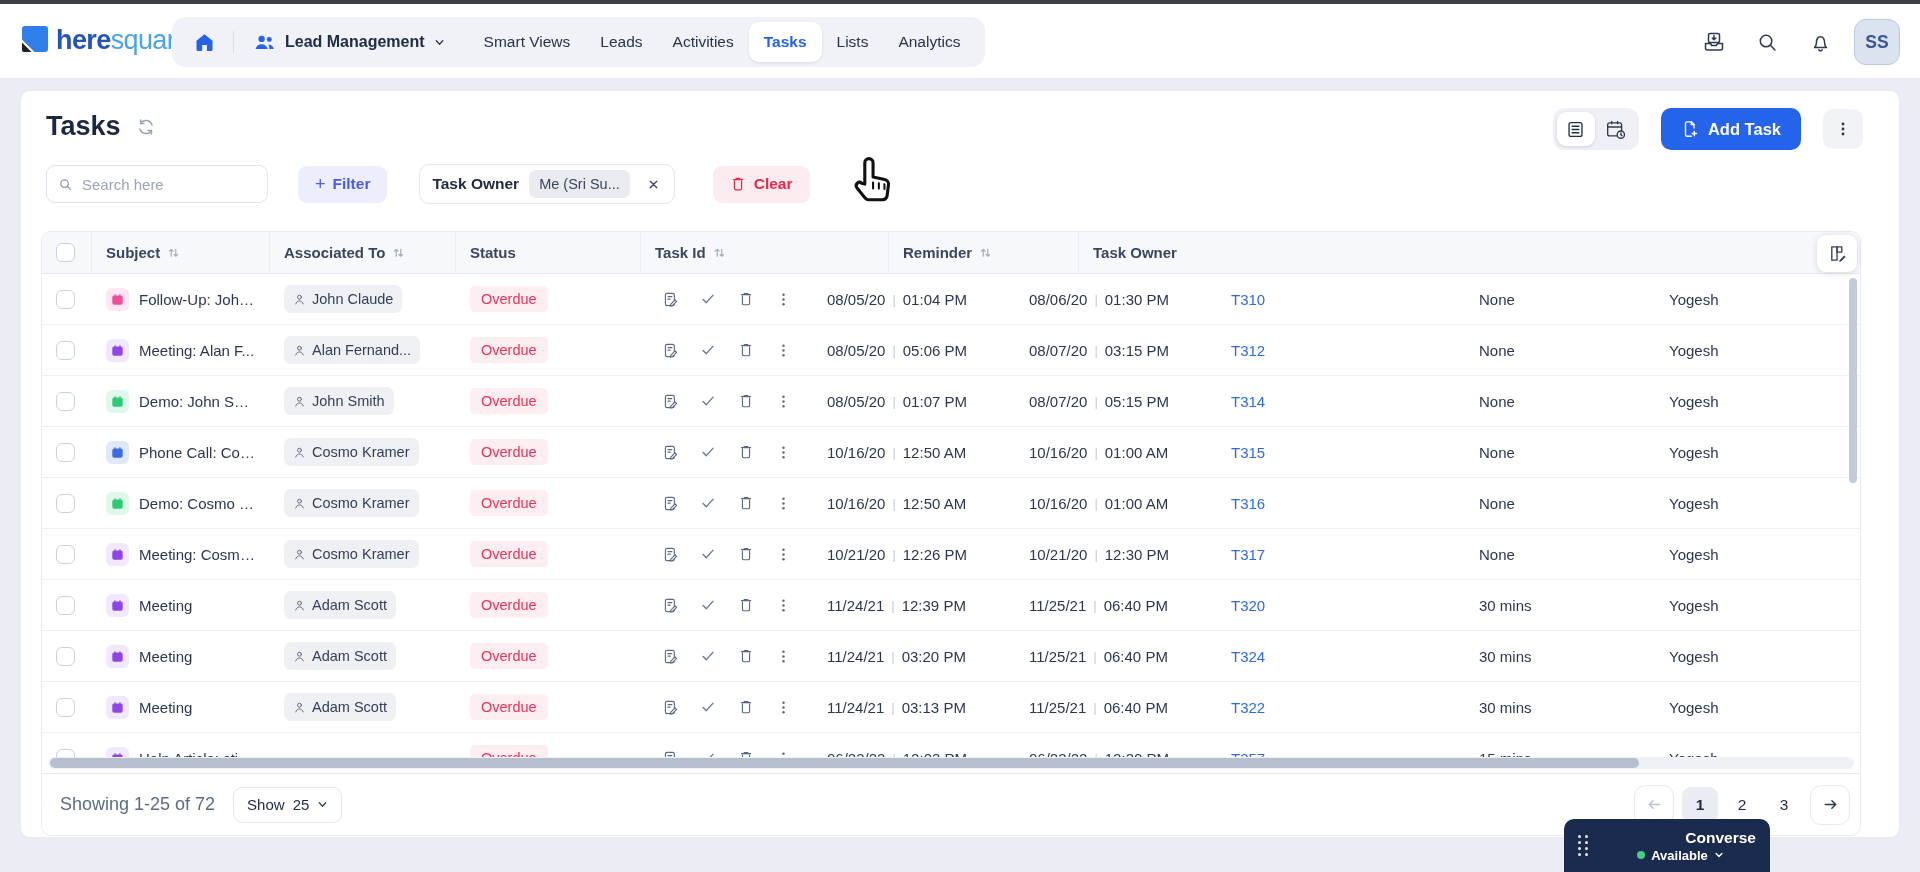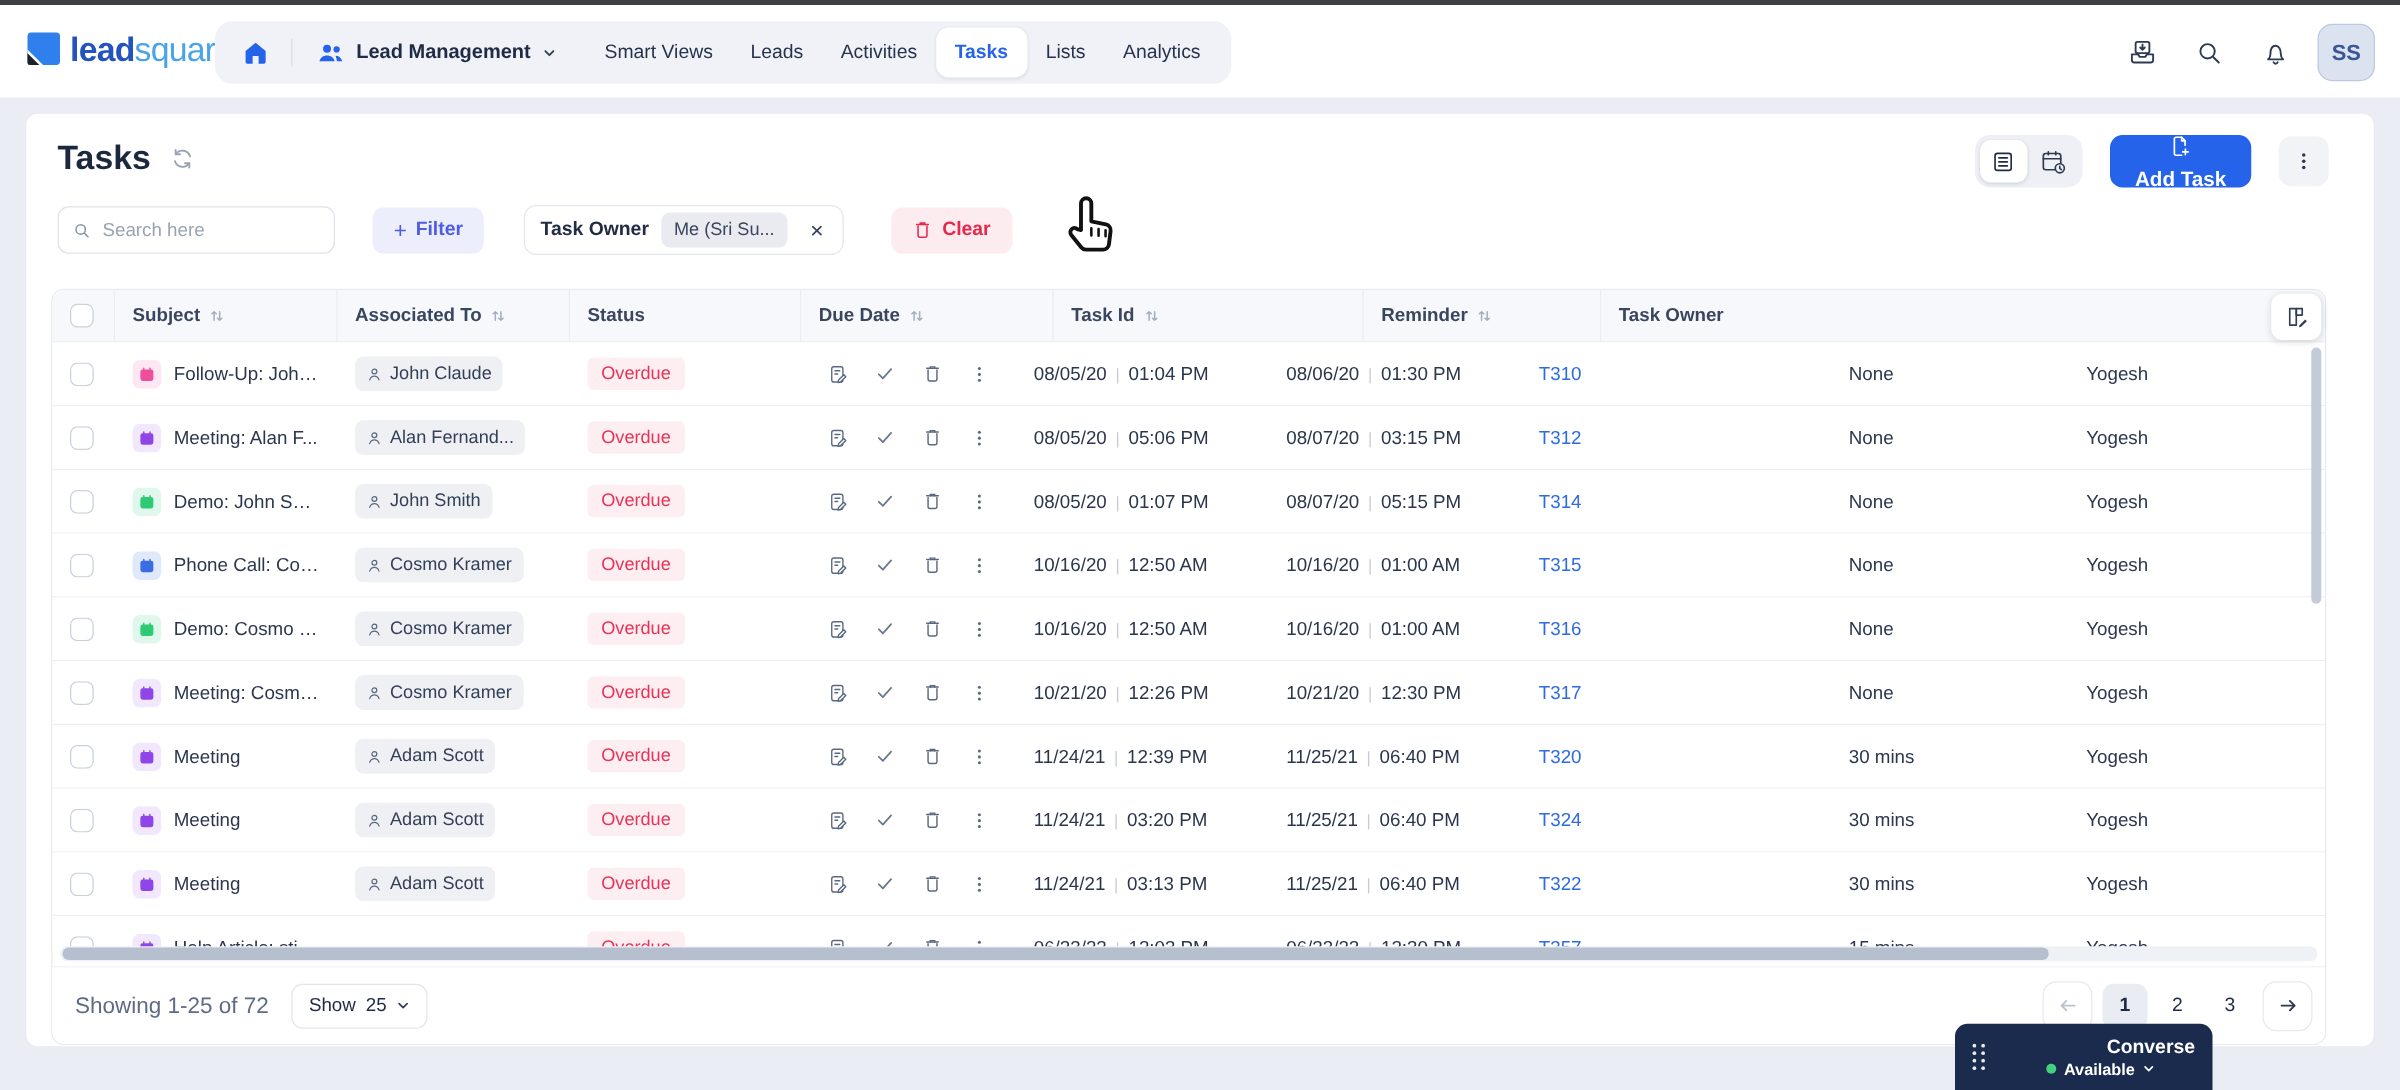--- a/index.html
+++ b/index.html
@@ -31,21 +31,21 @@
 
   
   .card{position:absolute;left:20px;top:90px;width:1880px;height:748px;background:#fff;border:1px solid #e9ebf1;border-radius:10px;}
   .page-title-row{position:absolute;left:25px;top:20px;display:flex;align-items:center;gap:15px;}
   .page-title{font-size:27px;color:#1c2740;margin:0;font-weight:700;}
   .refresh-btn{background:none;border:none;padding:0;display:flex;}
   .head-right{position:absolute;right:36px;top:17px;display:flex;align-items:center;gap:22px;}
   .segmented{background:#eef0f5;border-radius:12px;padding:4px;display:flex;gap:2px;}
   .seg-btn{width:38px;height:34px;border:none;background:none;border-radius:9px;display:flex;align-items:center;justify-content:center;}
   .seg-btn.active{background:#fff;box-shadow:0 1px 3px rgba(20,30,60,.14);}
-  .add-task{height:42px;background:#2563eb;color:#fff;border:none;border-radius:10px;font-size:16.5px;font-weight:700;display:flex;align-items:center;gap:9px;padding:0 20px;flex-direction:column;}
+  .add-task{height:42px;background:#2563eb;color:#fff;border:none;border-radius:10px;font-size:16.5px;font-weight:700;display:flex;align-items:center;gap:9px;padding:0 20px;}
   .kebab-btn{width:40px;height:40px;border:none;background:#f1f3f7;border-radius:10px;color:#2c374e;display:flex;align-items:center;justify-content:center;}
 
   
   .filter-row{position:absolute;left:25px;top:72px;display:flex;align-items:center;height:42px;}
   .search-wrap{width:222px;height:38px;border:1px solid #dfe3ea;border-radius:9px;display:flex;align-items:center;padding:0 11px;gap:7px;background:#fff;}
   .search-wrap input{border:none;outline:none;font-size:15px;flex:1;min-width:0;color:#2c374e;font-family:inherit;background:transparent;}
   ::placeholder{color:#9aa3b4;}
   .filter-btn{margin-left:30px;height:37px;background:#eceefb;color:#4d5ce0;border:none;border-radius:9px;font-size:15.5px;font-weight:600;display:flex;align-items:center;gap:7px;padding:0 17px;}
   .filter-plus{font-size:18px;font-weight:500;line-height:1;}
   .chip{margin-left:32px;height:40px;border:1px solid #e3e6ec;border-radius:10px;display:flex;align-items:center;padding:0 12px;gap:10px;background:#fff;}
@@ -118,21 +118,21 @@
 
 <header class="navbar">
   <div class="logo">
     <span style="display:flex;">
       <svg width="31" height="31" viewBox="0 0 31 31">
           <rect x="4" y="1" width="26" height="26" rx="3" fill="#2f80ed"></rect>
           <path d="M4 16l11 11H6a2 2 0 0 1-2-2z" fill="#1d2026"></path>
           <path d="M4 14.5L16.5 27h-3L4 17.5z" fill="#fff"></path>
         </svg>
     </span>
-    <span class="logo-text"><span class="logo-lead">lead</span><span class="logo-squared">squared</span></span>
+    <span class="logo-text"><span class="logo-lead">here</span><span class="logo-squared">squared</span></span>
   </div>
 
   <div class="nav-pill">
     <button class="home-btn">
       <span style="display:flex;">
         <svg width="21" height="21" viewBox="0 0 22 22">
             <path d="M11 2.4l8.4 6.8v9.3c0 .7-.6 1.3-1.3 1.3h-4.6v-6.3H8.5v6.3H3.9c-.7 0-1.3-.6-1.3-1.3V9.2z" fill="#2563eb"></path>
           </svg>
       </span>
     </button>
@@ -308,29 +308,20 @@
           <span style="display:flex;">
             <svg width="13" height="13" viewBox="0 0 14 14" fill="none" stroke="#a3adbe" stroke-width="1.3" stroke-linecap="round" stroke-linejoin="round">
               <path d="M4.6 11V3.6M2.7 5.4l1.9-1.8 1.9 1.8"></path>
               <path d="M9.4 3.6V11M7.5 9.2l1.9 1.8 1.9-1.8"></path>
             </svg>
           </span>
         </div>
         <div class="th col3">
           <span>Status</span>
         </div>
-        <div class="th col6">
-          <span>Due Date</span>
-          <span style="display:flex;">
-            <svg width="13" height="13" viewBox="0 0 14 14" fill="none" stroke="#a3adbe" stroke-width="1.3" stroke-linecap="round" stroke-linejoin="round">
-              <path d="M4.6 11V3.6M2.7 5.4l1.9-1.8 1.9 1.8"></path>
-              <path d="M9.4 3.6V11M7.5 9.2l1.9 1.8 1.9-1.8"></path>
-            </svg>
-          </span>
-        </div>
         <div class="th col7">
           <span>Task Id</span>
           <span style="display:flex;">
             <svg width="13" height="13" viewBox="0 0 14 14" fill="none" stroke="#a3adbe" stroke-width="1.3" stroke-linecap="round" stroke-linejoin="round">
               <path d="M4.6 11V3.6M2.7 5.4l1.9-1.8 1.9 1.8"></path>
               <path d="M9.4 3.6V11M7.5 9.2l1.9 1.8 1.9-1.8"></path>
             </svg>
           </span>
         </div>
         <div class="th col8">

